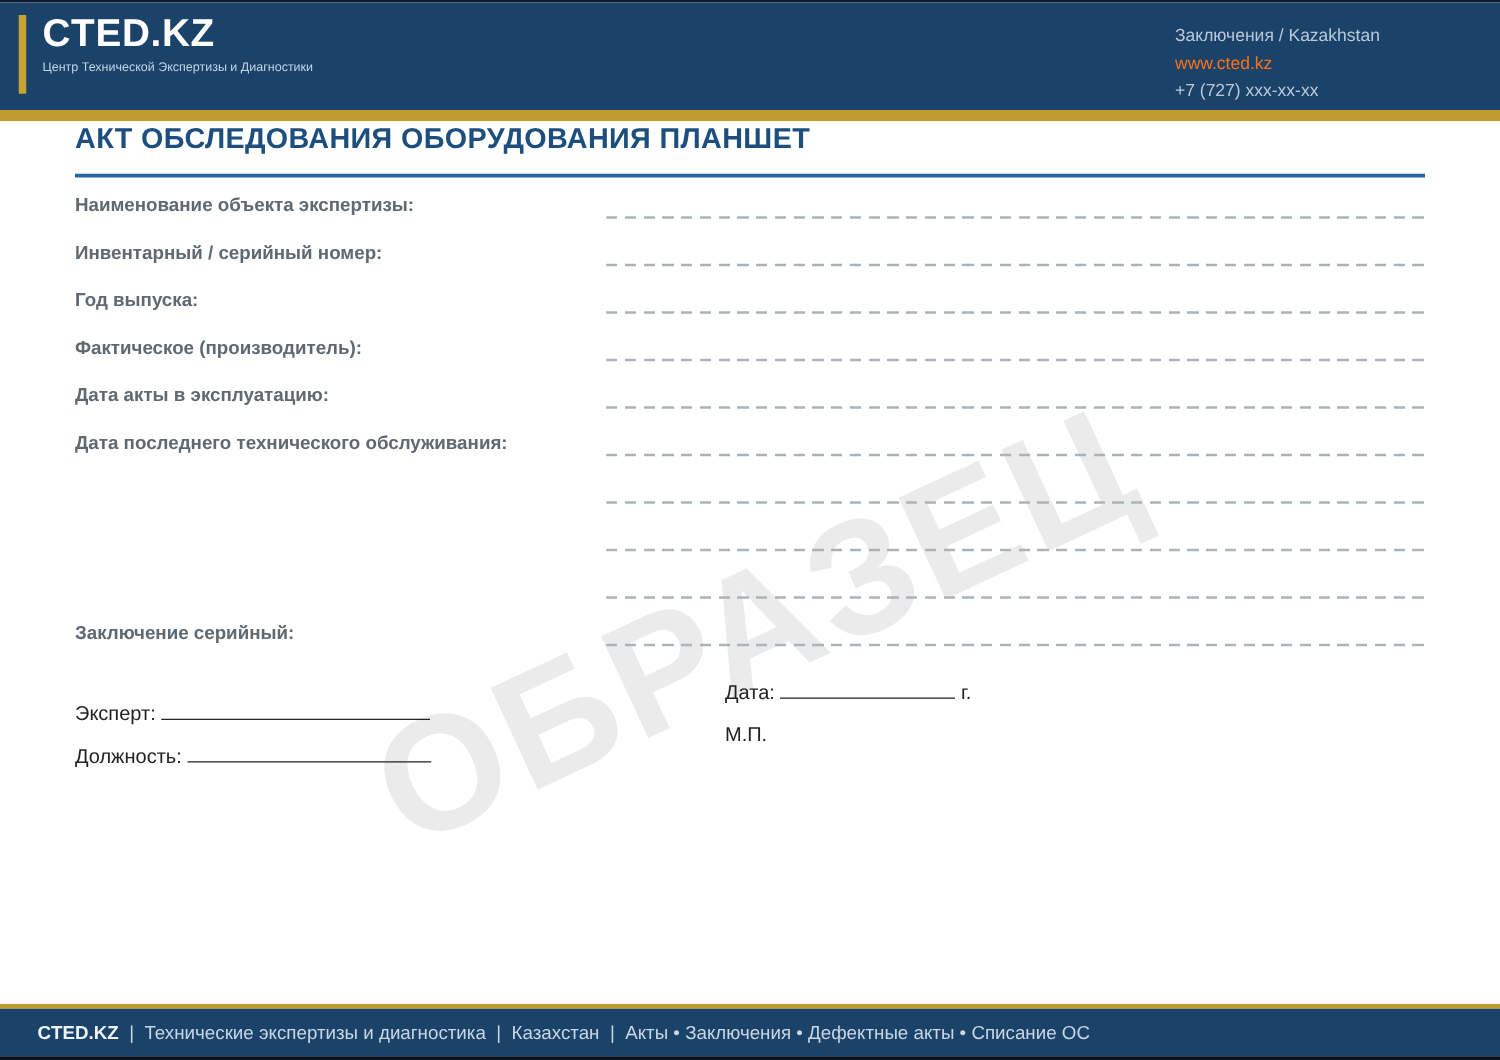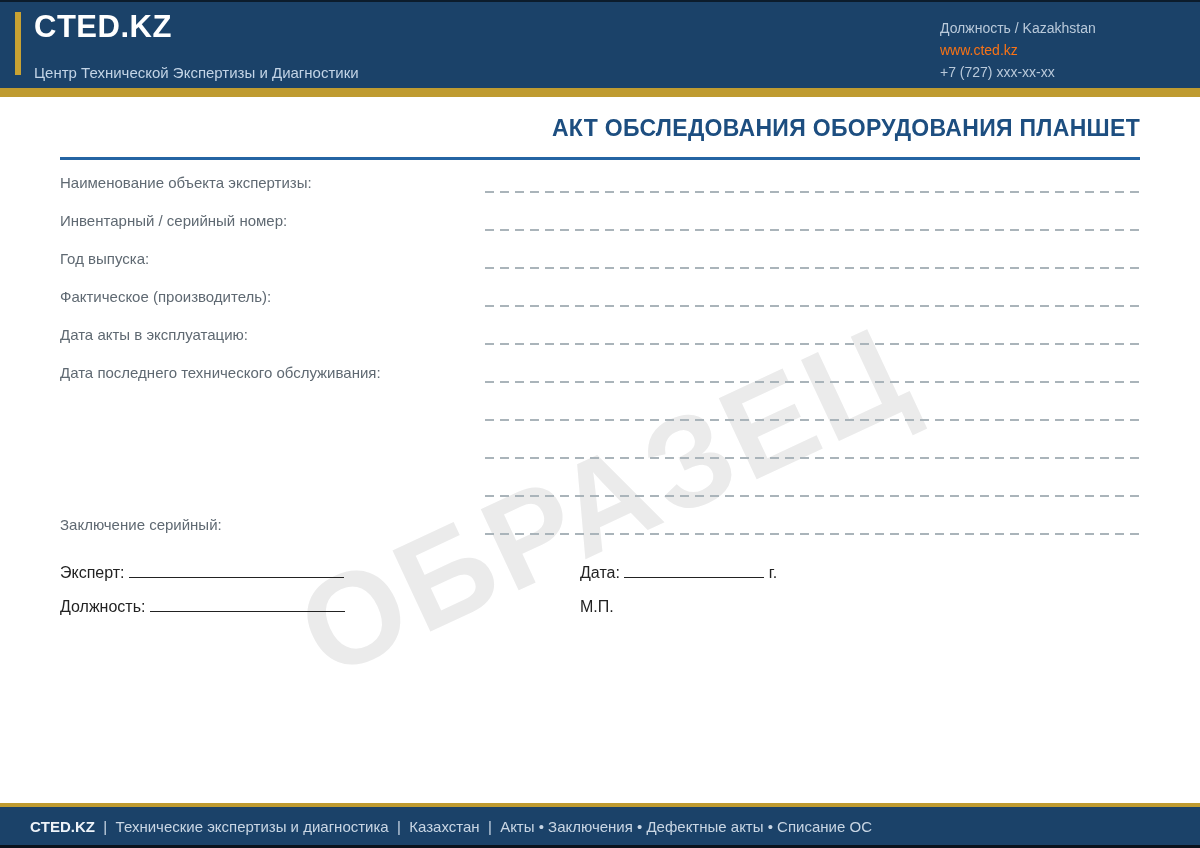--- a/index.html
+++ b/index.html
@@ -12,49 +12,49 @@
   
   .top-edge { height:2px; background:#0c1c2c; }
   .header {
     position:relative; height:86px; background:#1b4269;
     display:flex; align-items:stretch;
   }
   .brand { display:flex; margin-left:15px; }
   .accent-bar { width:6px; background:#c8a233; margin:10px 0 13px 0; }
   .brand-text { margin-left:13px; padding-top:8px; }
   .logo { color:#ffffff; font-size:31px; font-weight:700; line-height:34px; letter-spacing:0.5px; }
-  .tagline { color:#c3d4e6; font-size:15px; margin-top:20px; }
+  .tagline { color:#c3d4e6; font-size:10px; margin-top:5px; }
   .contact { position:absolute; left:940px; top:15px; font-size:14px; line-height:22px; color:#b9c9da; }
   .contact .site { color:#f97316; }
   .gold-band { height:9px; background:#bf9b30; }
   
   .main { position:relative; height:706px; padding:0 60px; background:#fff; }
   .watermark {
     position:absolute; left:280px; top:350px; width:600px;
     font-size:130px; font-weight:700; line-height:1; letter-spacing:4px;
     color:#ebebeb; white-space:nowrap; text-align:center;
     transform:rotate(-25deg); z-index:0; user-select:none;
   }
   .content { position:relative; z-index:1; }
   .doc-title {
-    padding-top:18px; text-align:right;
+    text-align:left;
     font-size:23px; font-weight:700; color:#1d4e80; letter-spacing:0.3px;
   }
   .title-rule { margin-top:15px; height:3px; background:#2464a3; }
   .fields { margin-top:13px; }
-  .field-row { position:relative; height:38px; }
+  .field-row { position:relative; height:38px;font-weight:bold; }
   .field-label { position:absolute; left:0; top:0; font-size:15px; line-height:20px; color:#5f6972; }
   .field-line {
     position:absolute; left:425px; right:0; top:17px; height:3px;
     background:repeating-linear-gradient(to right,#aab4ba 0 9px,transparent 9px 15px);
     background-size:100% 2.5px; background-repeat:no-repeat; background-position:bottom;
   }
   
   .signature { margin-top:10px; display:flex; font-size:16px; color:#222; }
-  .sig-left { width:520px; }
+  .sig-left { width:520px;margin-top:17px; }
   .sig-row { margin-bottom:15px; line-height:19px; }
   .uline { display:inline-block; height:0.85em; border-bottom:1.6px solid #222; }
   .uline-expert { width:215px; }
   .uline-position { width:195px; }
   .uline-date { width:140px; }
   
   .footer-gold { height:4px; background:#bf9b30; }
   .footer-bar {
     height:38px; background:#1b4269; display:flex; align-items:center;
     padding-left:30px; font-size:15px; color:#c9d6e4; white-space:nowrap;
@@ -71,21 +71,21 @@
 
   <div class="header">
     <div class="brand">
       <div class="accent-bar"></div>
       <div class="brand-text">
         <div class="logo">CTED.KZ</div>
         <div class="tagline">Центр Технической Экспертизы и Диагностики</div>
       </div>
     </div>
     <div class="contact">
-      <div>Должность / Kazakhstan</div>
+      <div>Заключения / Kazakhstan</div>
       <div class="site">www.cted.kz</div>
       <div>+7 (727) xxx-xx-xx</div>
     </div>
   </div>
 
   <div class="gold-band"></div>
 
   <div class="main">
     <div class="watermark">ОБРАЗЕЦ</div>
 

